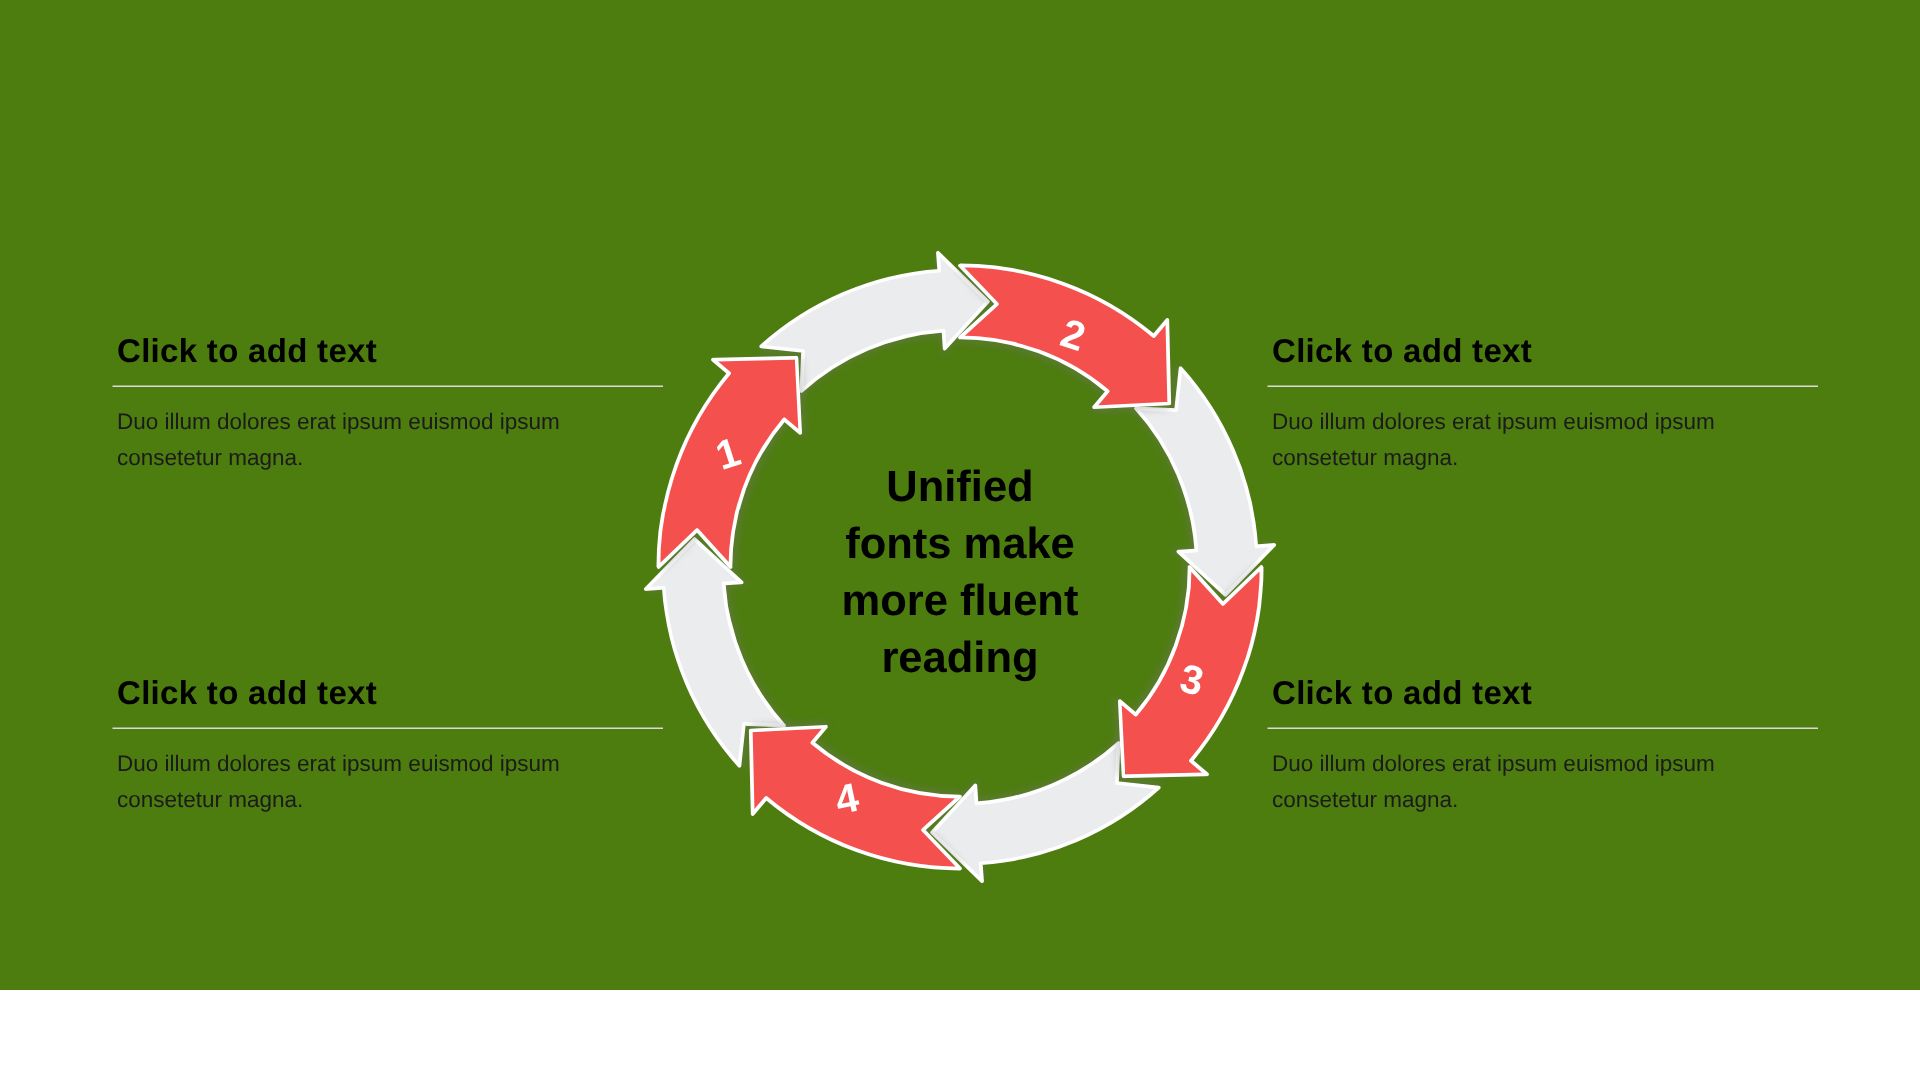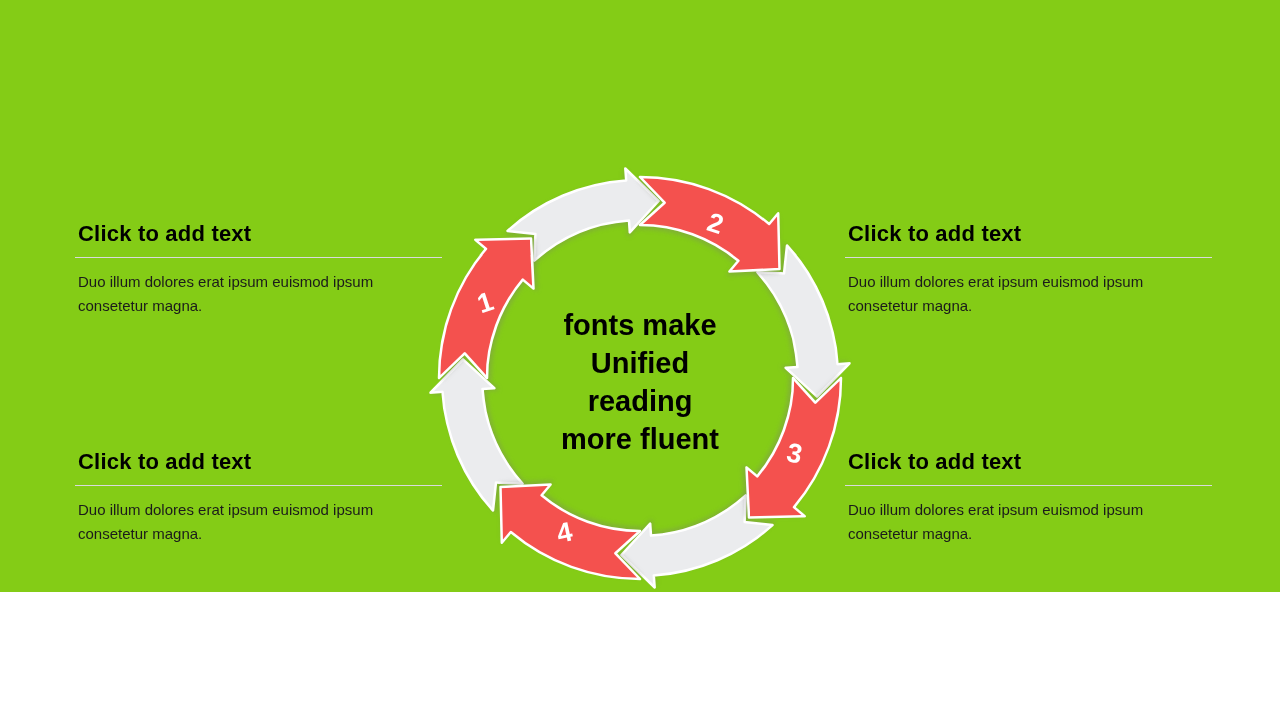--- a/index.html
+++ b/index.html
@@ -4,22 +4,22 @@
 <style>
   html, body {
     margin: 0;
     padding: 0;
     background: #ffffff;
     font-family: "Liberation Sans", sans-serif;
   }
   .slide {
     position: relative;
     width: 1280px;
-    height: 592px;
-    background: #84cc16;
+    height: 660px;
+    background: #4d7c0f;
     overflow: hidden;
   }
   
   .text-block {
     position: absolute;
     width: 367px;
   }
   .tb-tl { left: 75px;  top: 219px; }
   .tb-tr { left: 845px; top: 219px; }
   .tb-bl { left: 75px;  top: 447px; }
@@ -123,19 +123,19 @@
 
     <g>
       <text class="step-number" x="65.4" y="144.6" text-anchor="middle" dominant-baseline="central" transform="rotate(-18 65.4 144.6)">1</text>
       <text class="step-number" x="295.4" y="65.4" text-anchor="middle" dominant-baseline="central" transform="rotate(18 295.4 65.4)">2</text>
       <text class="step-number" x="374.6" y="295.4" text-anchor="middle" dominant-baseline="central" transform="rotate(12 374.6 295.4)">3</text>
       <text class="step-number" x="144.6" y="374.6" text-anchor="middle" dominant-baseline="central" transform="rotate(-12 144.6 374.6)">4</text>
     </g>
   </svg>
 
   <div class="center-title">
+    <div>Unified</div>
     <div>fonts make</div>
-    <div>Unified</div>
+    <div>more fluent</div>
     <div>reading</div>
-    <div>more fluent</div>
   </div>
 
 </div>
 
 </body></html>

